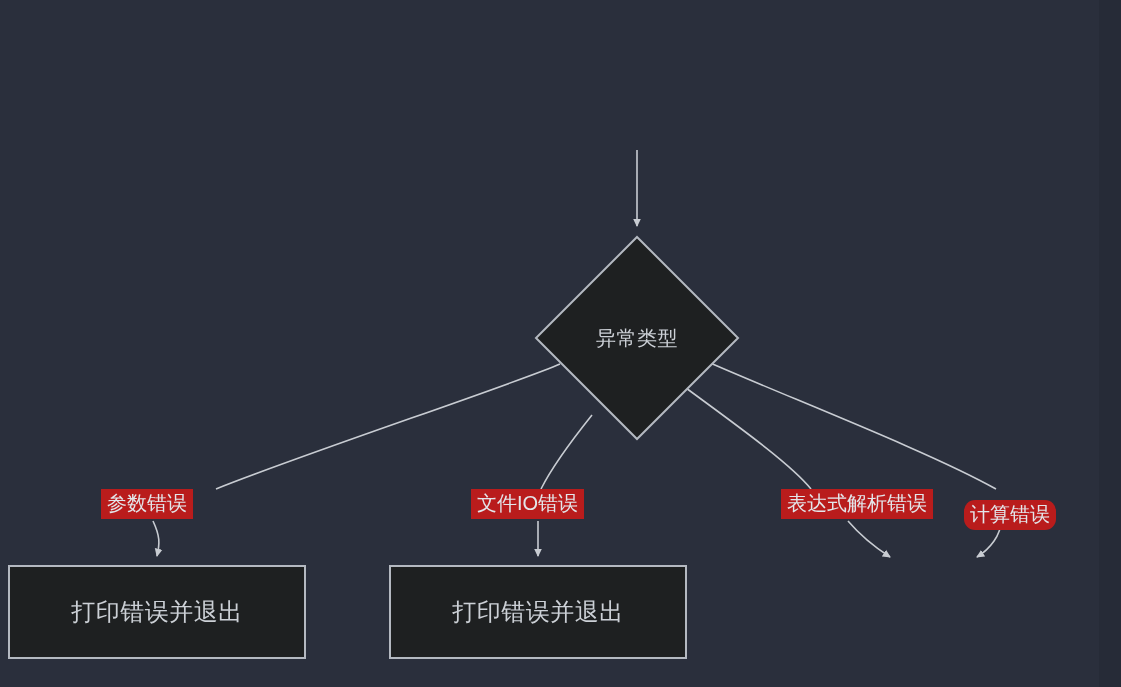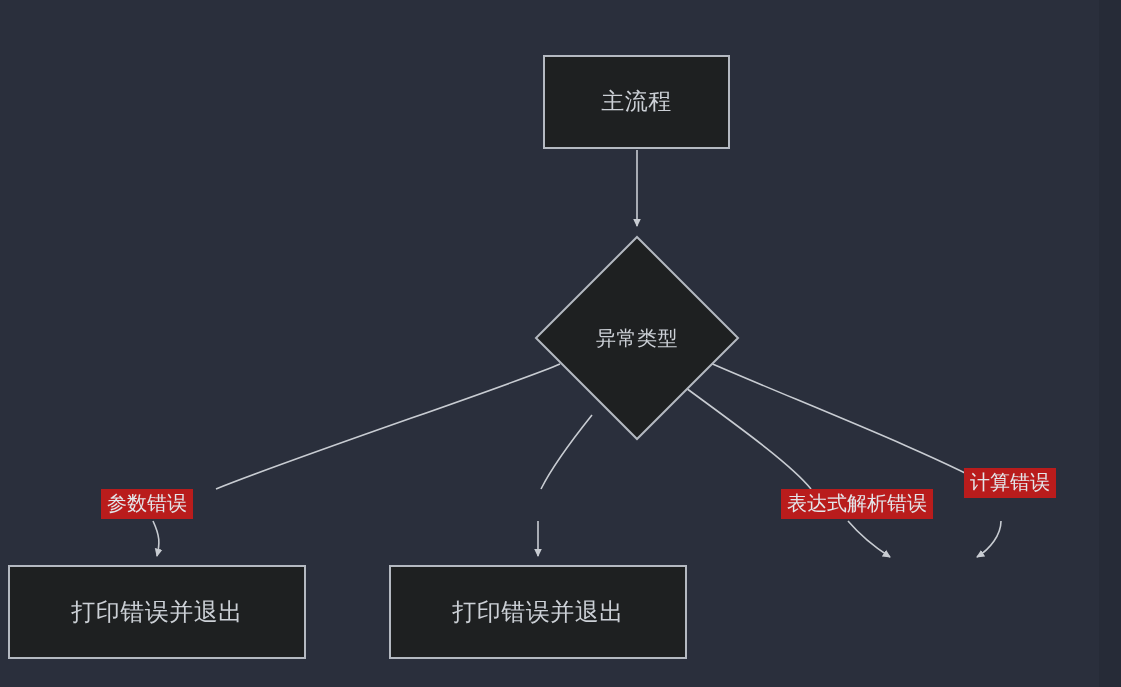--- a/index.html
+++ b/index.html
@@ -106,21 +106,21 @@
     color: #e3e6ea;
     font-size: 20px;
     padding: 3px 6px 4px 6px;
     white-space: nowrap;
     line-height: 1.15;
     box-sizing: border-box;
   }
   #label-param   { left: 101px; top: 489px; }
   #label-fileio  { left: 471px; top: 489px; }
   #label-expr    { left: 737px; top: 489px; margin-left: 44px; }
-  #label-calc    { left: 964px; top: 468px; }
+  #label-calc    { left: 964px; top: 500px; border-radius: 11px; }
   #right-strip {
     position: absolute;
     right: 0;
     top: 0;
     width: 22px;
     height: 687px;
     background: #262b37;
   }
 </style>
 </head>
@@ -143,38 +143,36 @@
     <path d="M592,415 C572,440 552,467 541,489" fill="none" stroke="#c8ccd2" stroke-width="1.6"></path>
     <path d="M538,521 L538,556" fill="none" stroke="#c8ccd2" stroke-width="1.6" marker-end="url(#arrowhead)"></path>
 
     <path d="M686,388 C732,422 790,463 811,489" fill="none" stroke="#c8ccd2" stroke-width="1.6"></path>
     <path d="M848,521 C860,535 876,548 890,557" fill="none" stroke="#c8ccd2" stroke-width="1.6" marker-end="url(#arrowhead)"></path>
 
     <path d="M708,362 C790,398 930,452 996,489" fill="none" stroke="#c8ccd2" stroke-width="1.6"></path>
     <path d="M1001,521 C1001,535 990,549 977,557" fill="none" stroke="#c8ccd2" stroke-width="1.6" marker-end="url(#arrowhead)"></path>
   </svg>
 
-  <div class="node" id="node-main">
-    <span class="node-label">主流程</span>
-  </div>
 
   <div id="node-decision">
     <svg class="diamond-shape" viewBox="0 0 206 206" xmlns="http://www.w3.org/2000/svg">
       <polygon points="103,2 204,103 103,204 2,103" fill="#1e2021" stroke="#b4b9c1" stroke-width="2"></polygon>
     </svg>
     <div class="diamond-text">异常类型</div>
   </div>
 
   <div class="node" id="node-print-left">
     <span class="node-label">打印错误并退出</span>
   </div>
 
   <div class="node" id="node-print-mid">
     <span class="node-label">打印错误并退出</span>
   </div>
 
 
   <div class="edge-label" id="label-param">参数错误</div>
+  <div class="edge-label" id="label-fileio">文件IO错误</div>
   <div class="edge-label" id="label-expr">表达式解析错误</div>
   <div class="edge-label" id="label-calc">计算错误</div>
 
   <div id="right-strip"></div>
 </div>
 
 </body></html>

